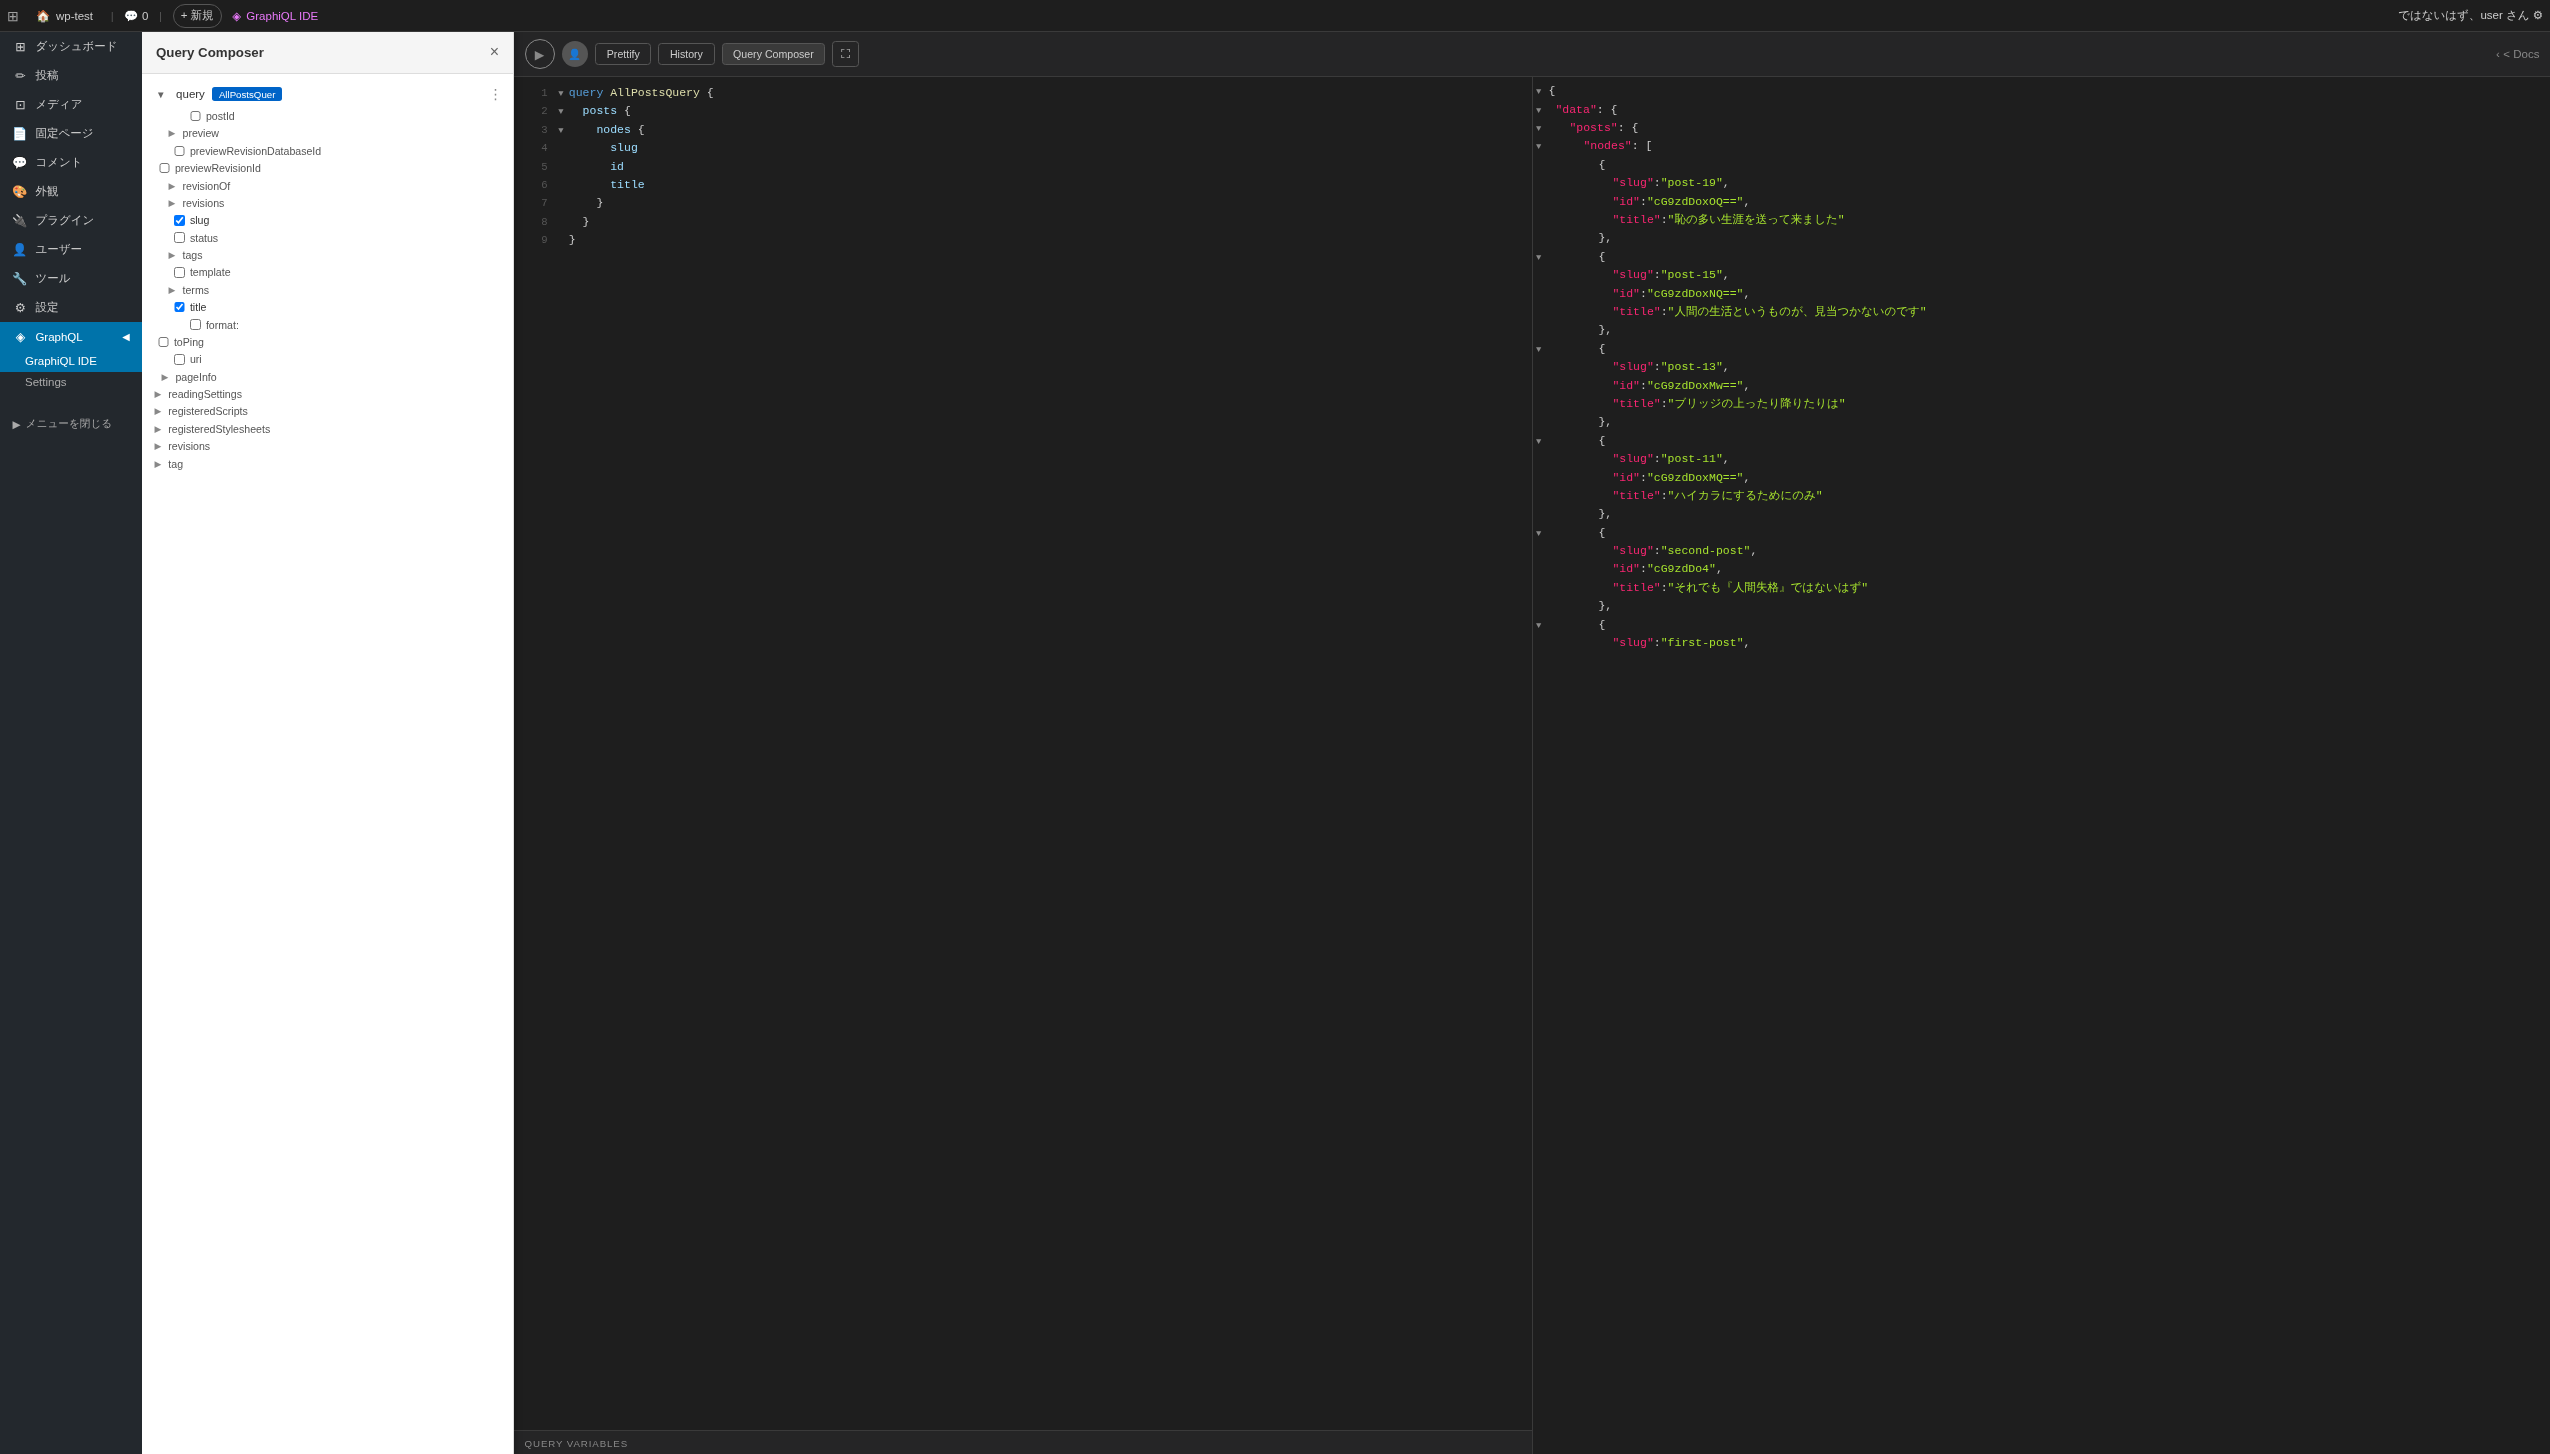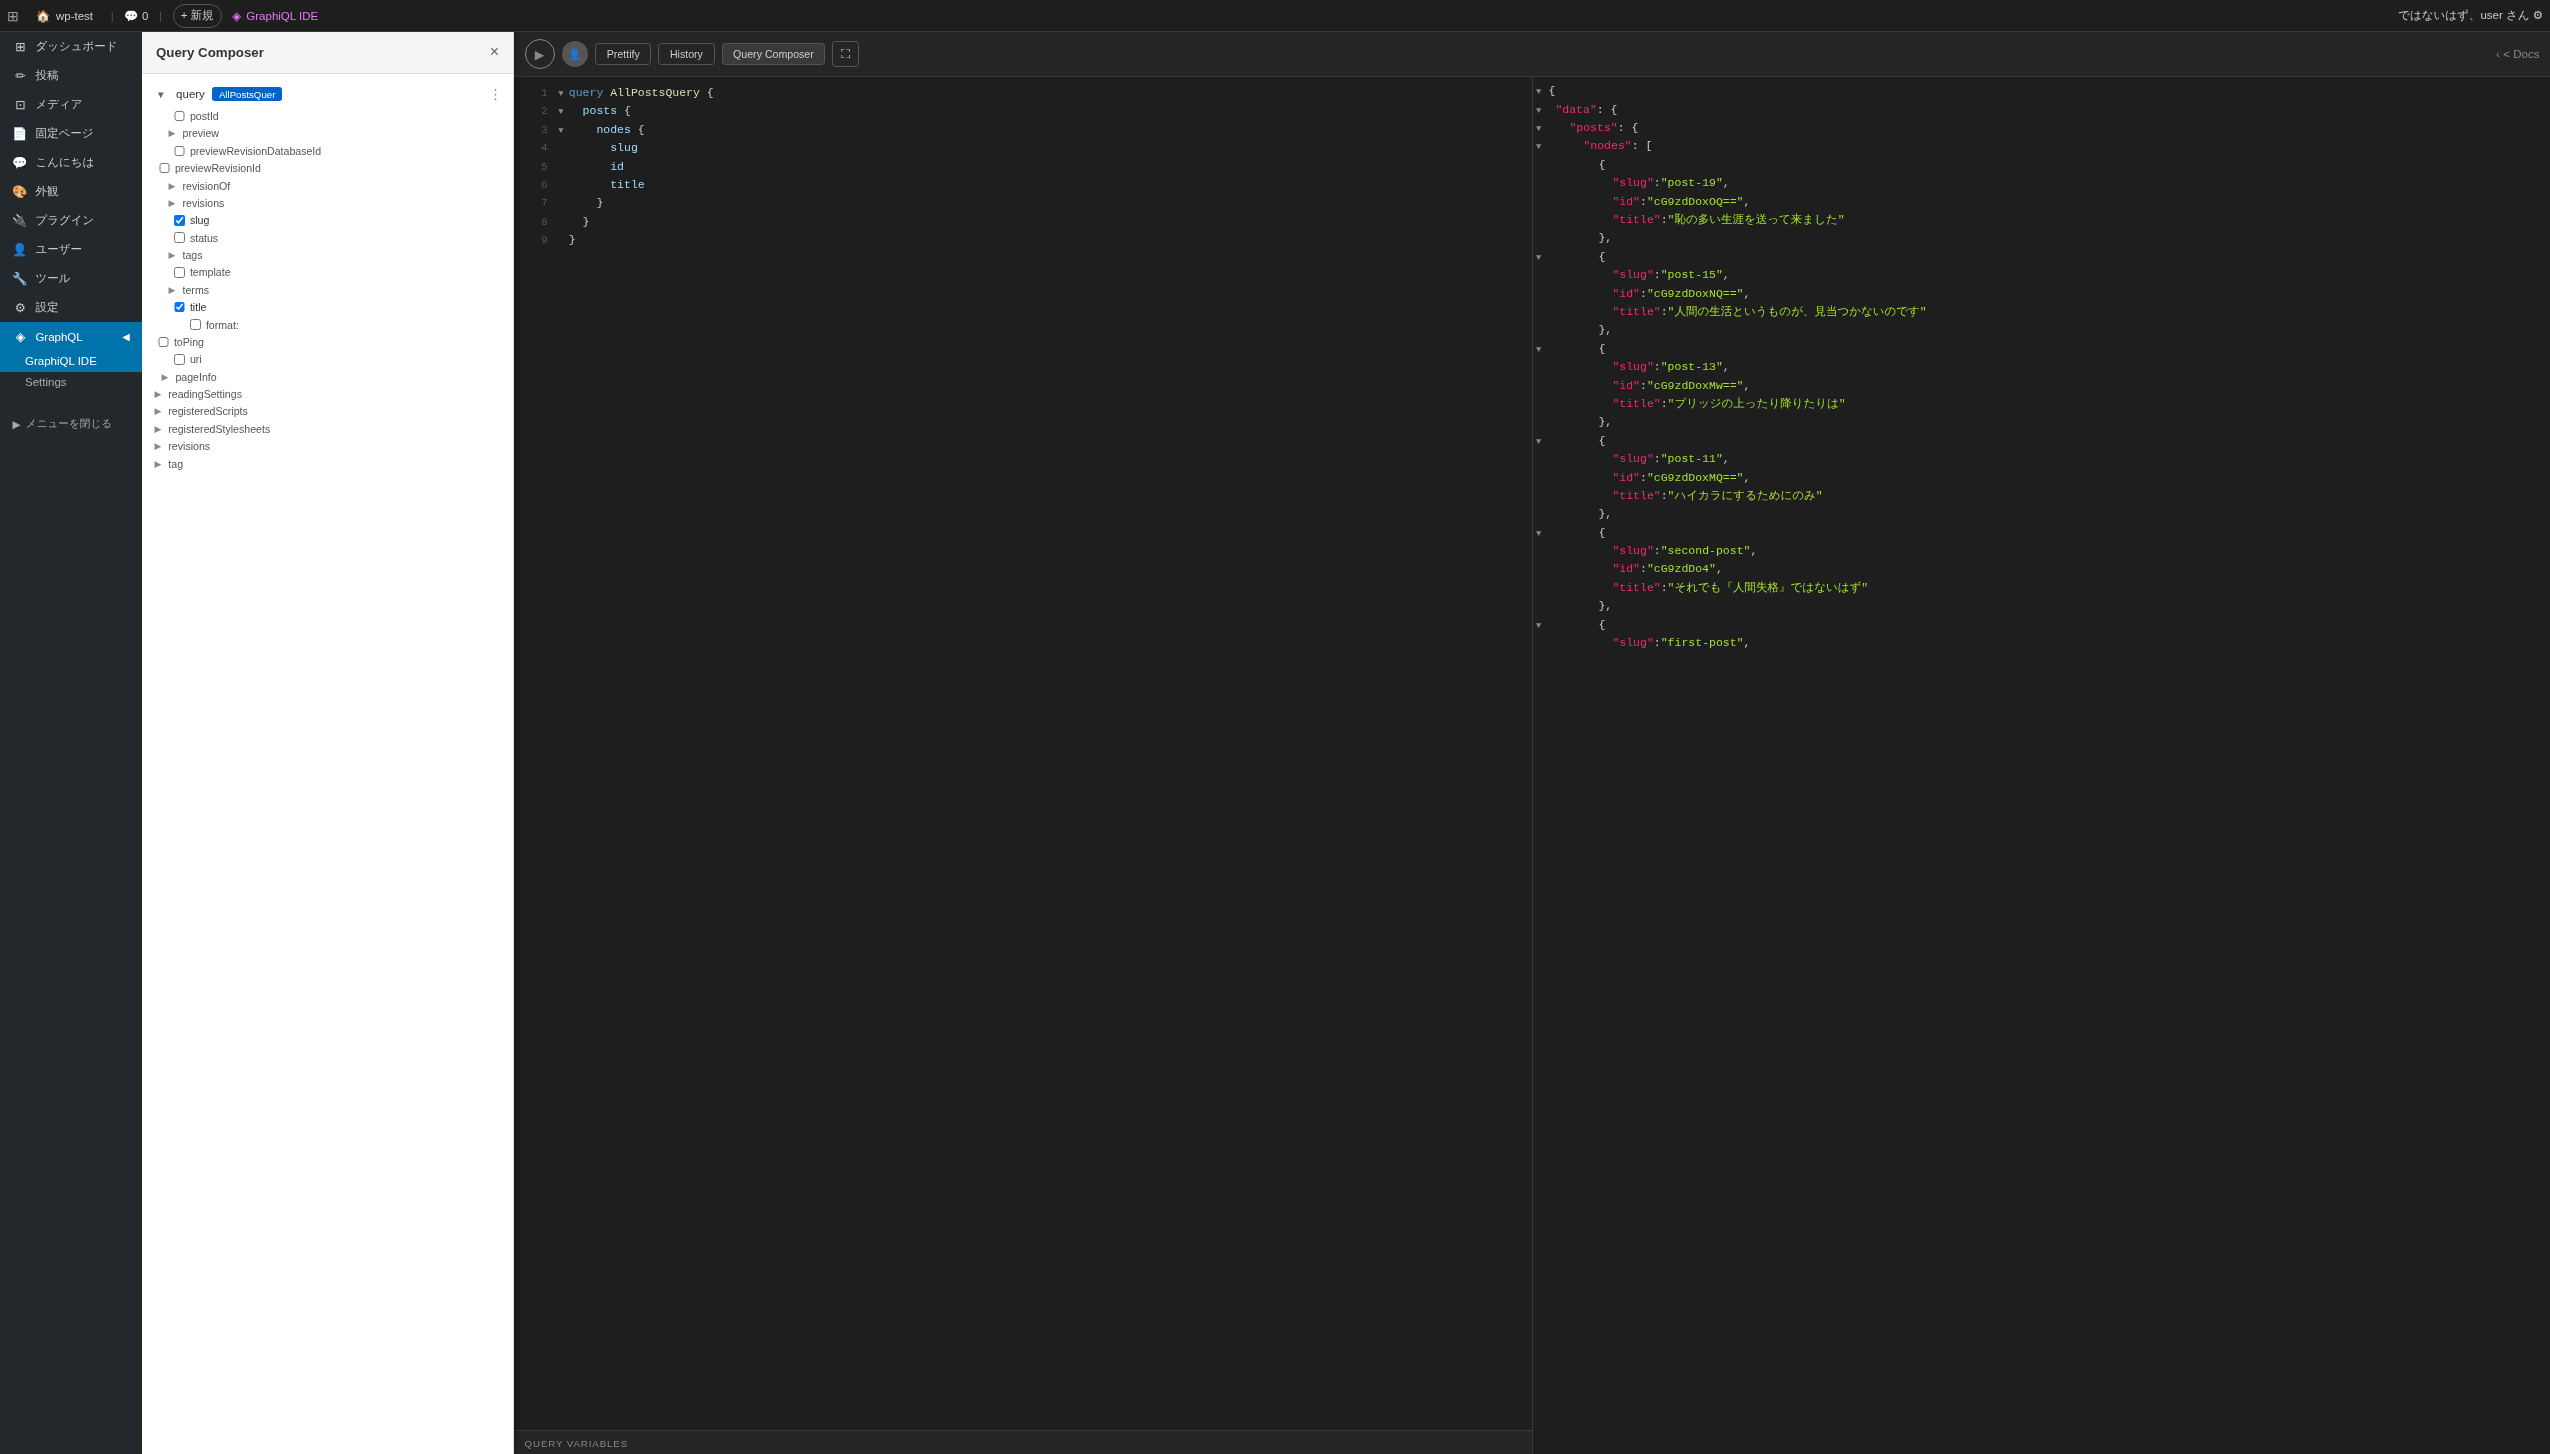--- a/index.html
+++ b/index.html
@@ -119,21 +119,21 @@
     <div class="sidebar-item">
       <span class="icon">⊡</span>
       <span>メディア</span>
     </div>
     <div class="sidebar-item">
       <span class="icon">📄</span>
       <span>固定ページ</span>
     </div>
     <div class="sidebar-item">
       <span class="icon">💬</span>
-      <span>こんにちは</span>
+      <span>コメント</span>
     </div>
     <div class="sidebar-item">
       <span class="icon">🎨</span>
       <span>外観</span>
     </div>
     <div class="sidebar-item">
       <span class="icon">🔌</span>
       <span>プラグイン</span>
     </div>
     <div class="sidebar-item">
@@ -173,21 +173,21 @@
         <button class="qc-close">×</button>
       </div>
       <div class="qc-body">
         <div class="qc-query-row">
           <span class="qc-chevron">▼</span>
           <span class="qc-query-label">query</span>
           <span class="qc-query-badge">AllPostsQuer</span>
           <span class="qc-more-btn">⋮</span>
         </div>
 
-        <div class="qc-item" style="padding-left:32px;">
+        <div class="qc-item" style="padding-left:24px;margin-left:24px;">
           <input type="checkbox" style="">
           <span>postId</span>
         </div>
         <div class="qc-item has-chevron" style="padding-left:26.6px;">
           <span class="sub-chevron">▶</span>
           <span>preview</span>
         </div>
         <div class="qc-item" style="padding-left:32px;">
           <input type="checkbox" style="">
           <span>previewRevisionDatabaseId</span>

